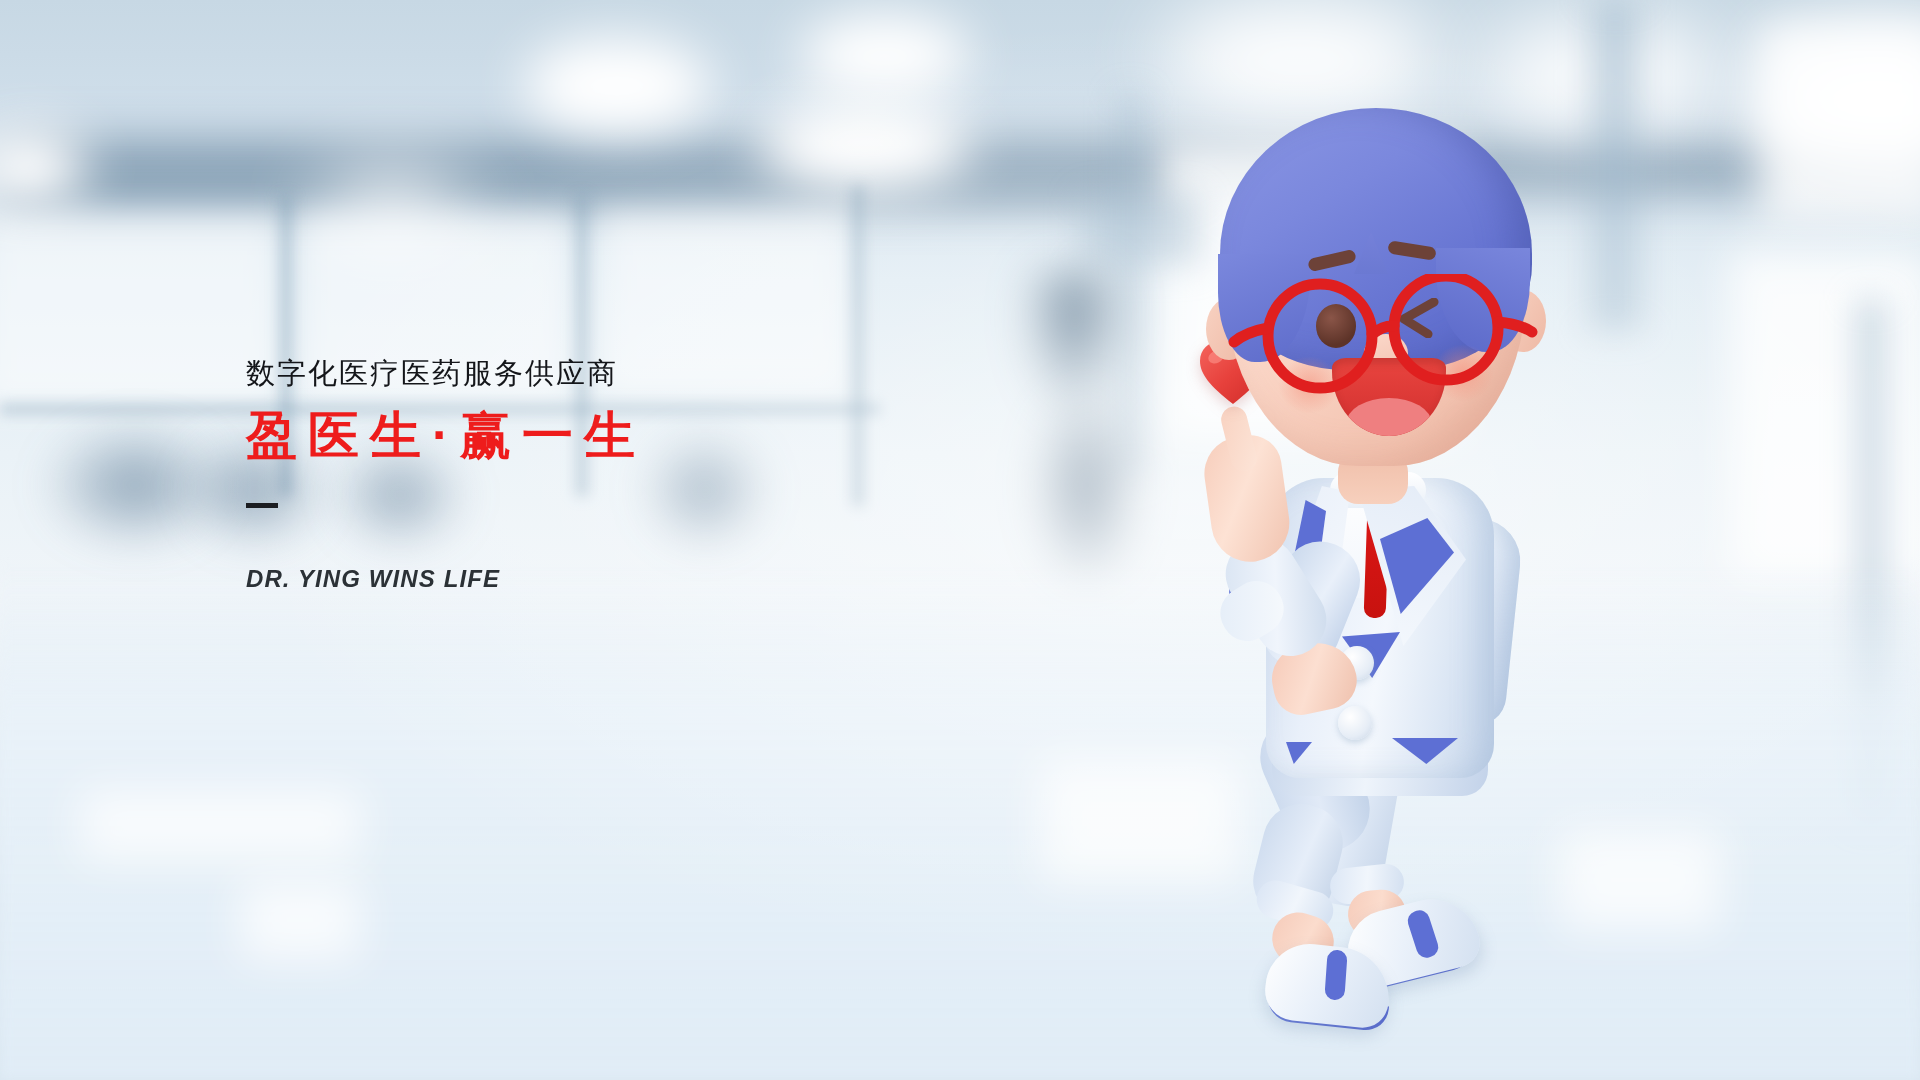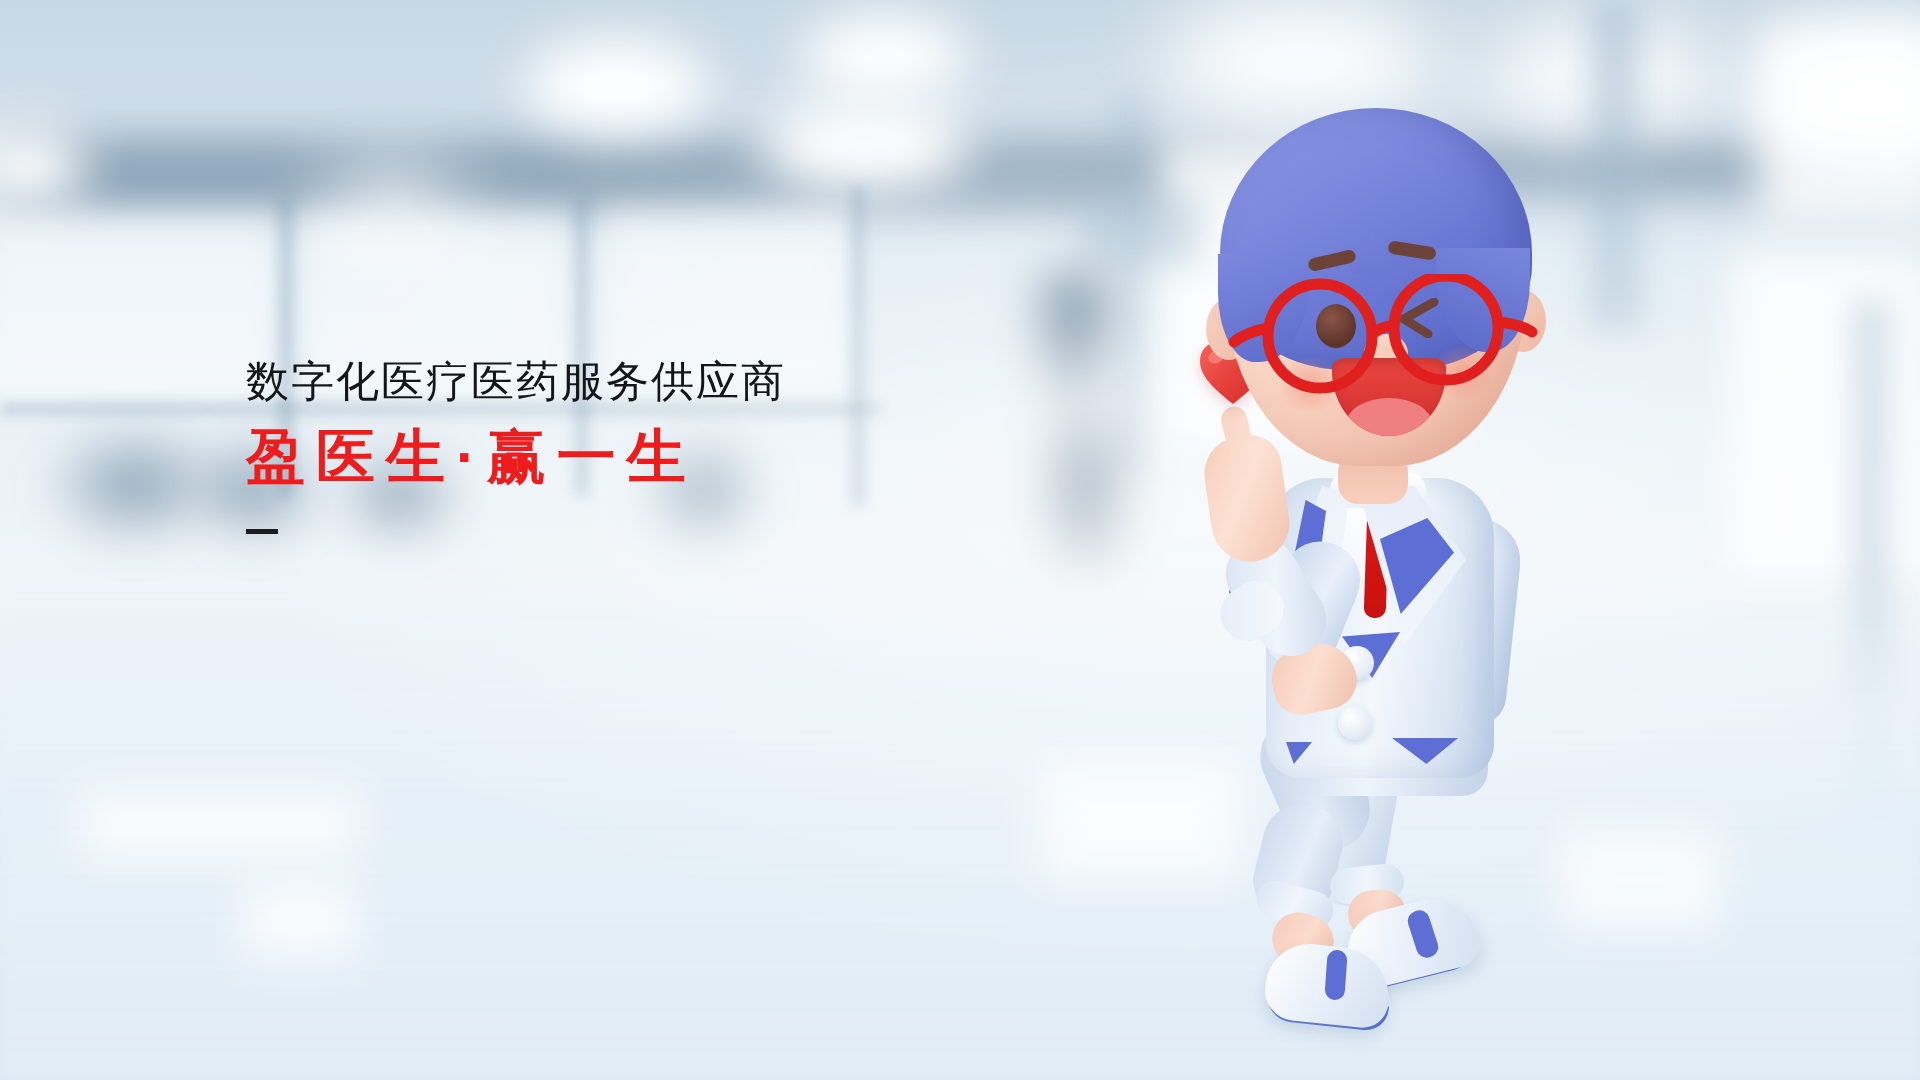--- a/index.html
+++ b/index.html
@@ -120,30 +120,30 @@
   }
 
   
   .copy {
     position:absolute;
     left:246px;
     top:356px;
     width:740px;
   }
   .subhead {
-    font-size:43px;
+    font-size:29px;
     line-height:1.18;
     letter-spacing:2px;
     color:#14161a;
     font-weight:400;
     white-space:nowrap;
   }
   .headline {
     margin-top:16px;
-    font-size:59px;
+    font-size:51px;
     line-height:1.16;
     letter-spacing:11px;
     color:#ee1c1c;
     font-weight:700;
     white-space:nowrap;
   }
   .rule {
     margin-top:38px;
     width:32px; height:5px;
     background:#1b1d21;
@@ -552,20 +552,21 @@
     <div class="floor-refl" style="left:1560px;top:830px; width:160px; height:100px;"></div>
 
     <div class="haze"></div>
   </div>
 
   <div class="copy">
     <div class="subhead">数字化医疗医药服务供应商</div>
     <div class="headline">盈医生·赢一生</div>
     <div class="rule"></div>
     <div class="en-block">
+      <div>DR. YING WINS LIFE</div>
     </div>
   </div>
 
   <div class="character">
 
     <div class="leg-back"></div>
     <div class="leg-front"></div>
     <div class="shin-front"></div>
     <div class="cuff cuff-b"></div>
     <div class="ankle ankle-b"></div>

